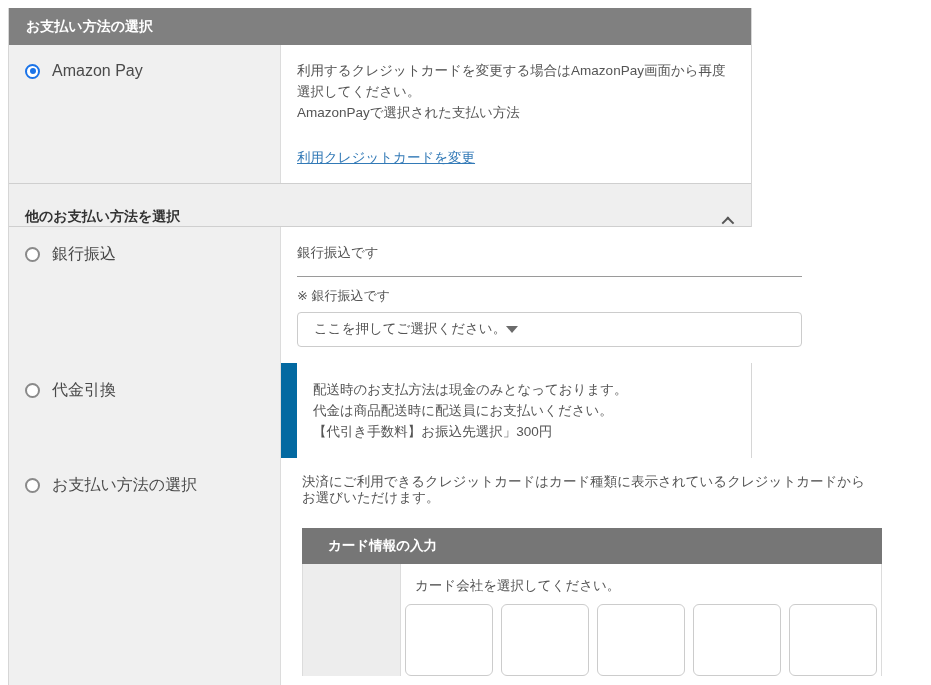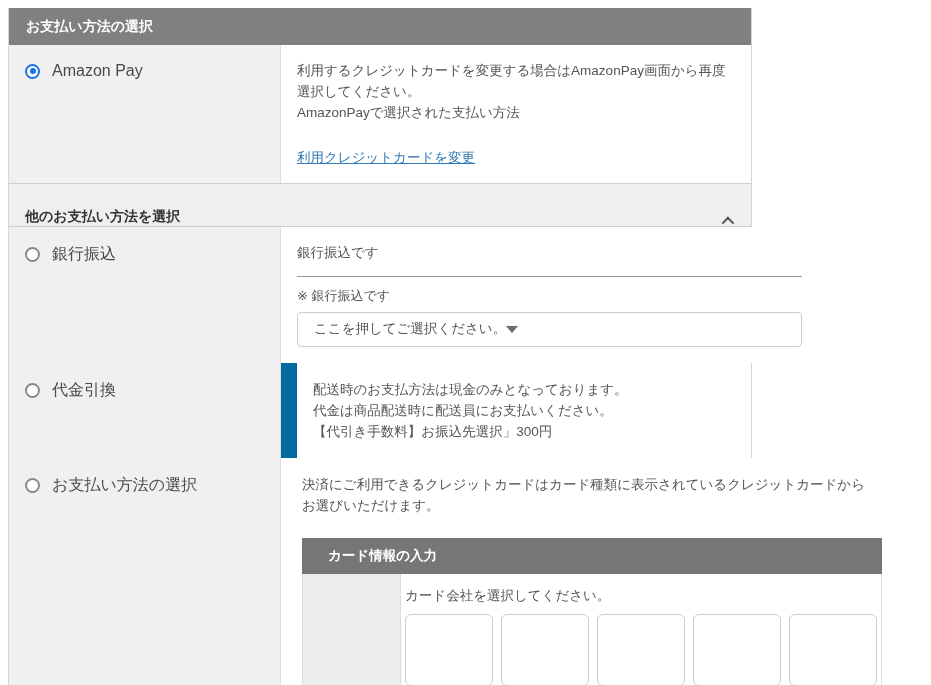--- a/index.html
+++ b/index.html
@@ -37,30 +37,30 @@
   .select-box { width:505px; height:35px; border:1px solid #ccc; border-radius:4px;
                 display:flex; align-items:center; justify-content:flex-start;
                 padding:0 16px; cursor:pointer; background:#fff; }
   .select-value { font-size:13.5px; color:#555; }
   .select-arrow { width:0; height:0; border-left:6px solid transparent;
                   border-right:6px solid transparent; border-top:7px solid #6b6b6b; }
   .row-cod { min-height:79px;gap:16px; }
   .cod-line { font-size:13.5px; line-height:21px; color:#555; }
   .row-credit { min-height:288px; }
   .credit-cell { padding:16px 4px 0 21px; }
-  .credit-para { font-size:13.5px; line-height:21px; margin-bottom:22px; padding-right:8px; }
+  .credit-para { font-size:13.5px; line-height:16px; margin-bottom:22px; padding-right:8px; }
   .card-panel { margin-top:14px; }
   .card-panel-header { background:#767676; color:#fff; font-weight:bold;
                        font-size:13.5px; padding:9px 26px; }
   .card-panel-body { display:flex; border-left:1px solid #dcdcdc; border-right:1px solid #dcdcdc;
                      min-height:108px; }
   .card-company-cell { width:98px; flex:none; background:#ededed; border-right:1px solid #dcdcdc;
                        display:flex; align-items:center; justify-content:center; }
   .card-body-right { flex:1; padding:13px 4px 0 4px; }
-  .instruction { font-size:13.5px; margin-bottom:9px; margin-left:0; }
+  .instruction { font-size:13.5px; margin-bottom:9px; margin-left:10px; }
   .brand-row { display:flex; gap:8px; }
   .brand-tile { width:88px; height:72px; border:1px solid #ccc; border-radius:6px; background:#fff;
                 display:flex; align-items:center; justify-content:center; cursor:pointer; }
 </style>
 </head>
 <body>
 
 <div class="panel">
 
   <div class="panel-header">お支払い方法の選択</div>

